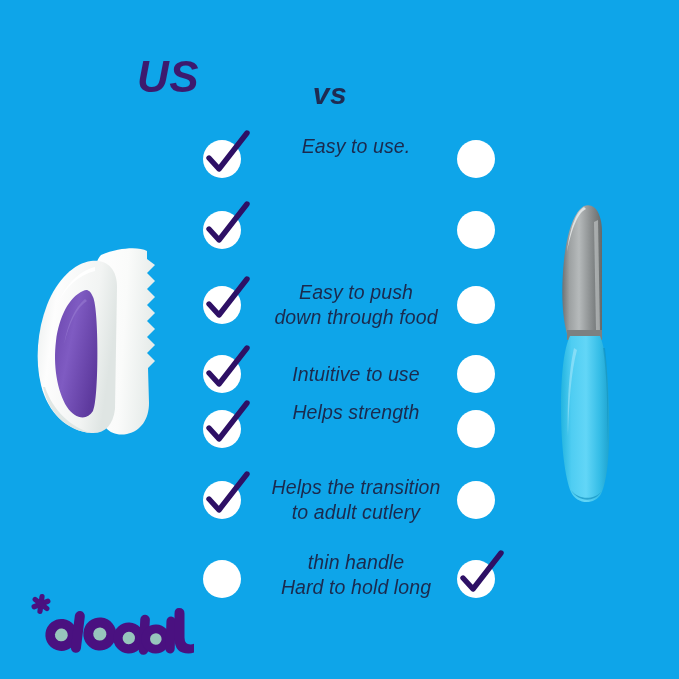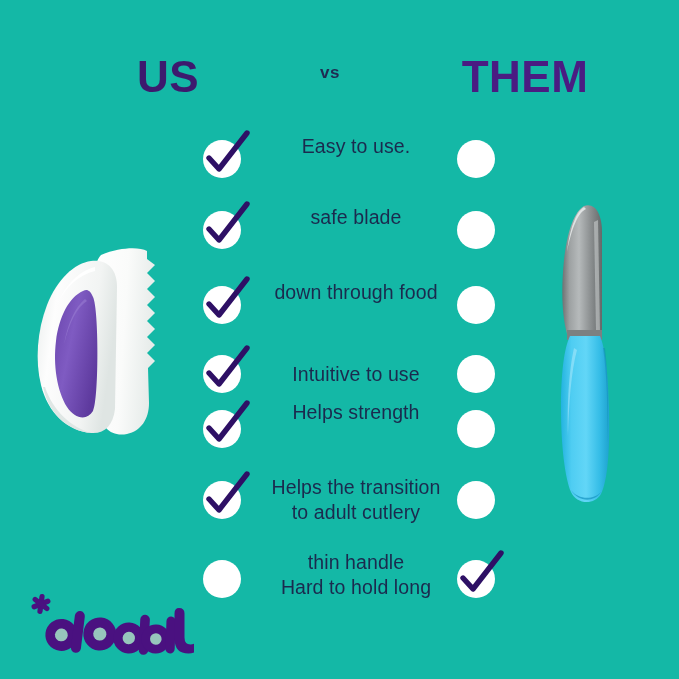--- a/index.html
+++ b/index.html
@@ -12,22 +12,22 @@
   }
   #canvas{position:absolute;inset:0;background:#97c6bc;}
 
   
   .hdr{position:absolute;font-weight:bold;letter-spacing:0.5px;}
   #hdr-us{
     left:118px;top:52px;width:100px;text-align:center;
     font-size:44px;color:#3d1a6e;
   }
   #hdr-vs{
-    left:300px;top:63px;width:60px;text-align:center;
-    font-size:17px;color:#1f2b52;font-weight:bold;
+    left:300px;top:77px;width:60px;text-align:center;
+    font-size:30px;color:#1f2b52;font-weight:bold;
   }
   #hdr-them{
     left:452px;top:52px;width:146px;text-align:center;
     font-size:44px;color:#4a1c82;
   }
 
   
   #rows{position:absolute;left:8px;top:0;width:679px;height:679px;}
   .row{position:absolute;left:195px;width:305px;height:0;}
   .mark{
@@ -54,25 +54,24 @@
   #comp-knife{position:absolute;left:540px;top:198px;width:110px;height:315px;}
 
   
   #logo{position:absolute;left:14px;top:592px;width:180px;height:68px;}
 
   .nosel{user-select:none;}
 </style>
 </head>
 <body style="background: rgb(151, 198, 188);">
 
-<div id="canvas" style="background: #14b8a6;">
+<div id="canvas" style="background: #0ea5e9; font-style: italic;">
 
   <div class="hdr nosel" id="hdr-us" style="color: rgb(61, 26, 110);">US</div>
   <div class="hdr nosel" id="hdr-vs" style="color: rgb(31, 43, 82);">vs</div>
-  <div class="hdr nosel" id="hdr-them" style="color: rgb(74, 28, 130);">THEM</div>
 
   <div id="rows">
       <div class="row" style="top: 140px;">
         <div class="mark mark-left" style="top: 0px;">
           <span class="disc"></span>
           <svg viewBox="0 0 52 52" aria-hidden="true">
             <path d="M9 29 L19 40 L47 4" fill="none" stroke="#2e1065" stroke-width="5.4" stroke-linecap="round" stroke-linejoin="round"></path>
           </svg>
         </div>
         <div class="feat nosel" style="top: -6px; color: rgb(27, 42, 78);">
@@ -83,34 +82,34 @@
         </div>
       </div>
       <div class="row" style="top: 211px;">
         <div class="mark mark-left" style="top: 0px;">
           <span class="disc"></span>
           <svg viewBox="0 0 52 52" aria-hidden="true">
             <path d="M9 29 L19 40 L47 4" fill="none" stroke="#2e1065" stroke-width="5.4" stroke-linecap="round" stroke-linejoin="round"></path>
           </svg>
         </div>
         <div class="feat nosel" style="top: -6px; color: rgb(27, 42, 78);">
-          <div>safe blade</div>
         </div>
         <div class="mark mark-right" style="top: 0px;">
           <span class="disc"></span>
         </div>
       </div>
       <div class="row" style="top: 286px;">
         <div class="mark mark-left" style="top: 0px;">
           <span class="disc"></span>
           <svg viewBox="0 0 52 52" aria-hidden="true">
             <path d="M9 29 L19 40 L47 4" fill="none" stroke="#2e1065" stroke-width="5.4" stroke-linecap="round" stroke-linejoin="round"></path>
           </svg>
         </div>
         <div class="feat nosel" style="top: -6px; color: rgb(27, 42, 78);">
+          <div>Easy to push</div>
           <div>down through food</div>
         </div>
         <div class="mark mark-right" style="top: 0px;">
           <span class="disc"></span>
         </div>
       </div>
       <div class="row" style="top: 355px;">
         <div class="mark mark-left" style="top: 0px;">
           <span class="disc"></span>
           <svg viewBox="0 0 52 52" aria-hidden="true">

